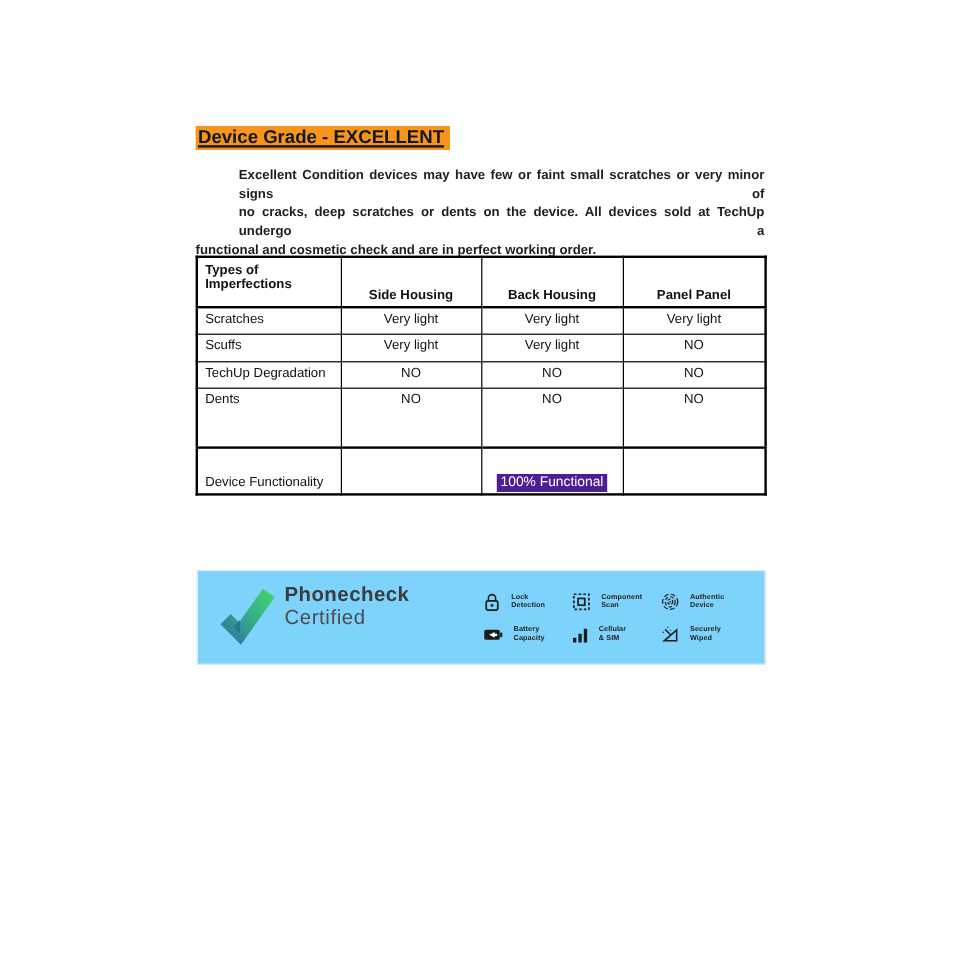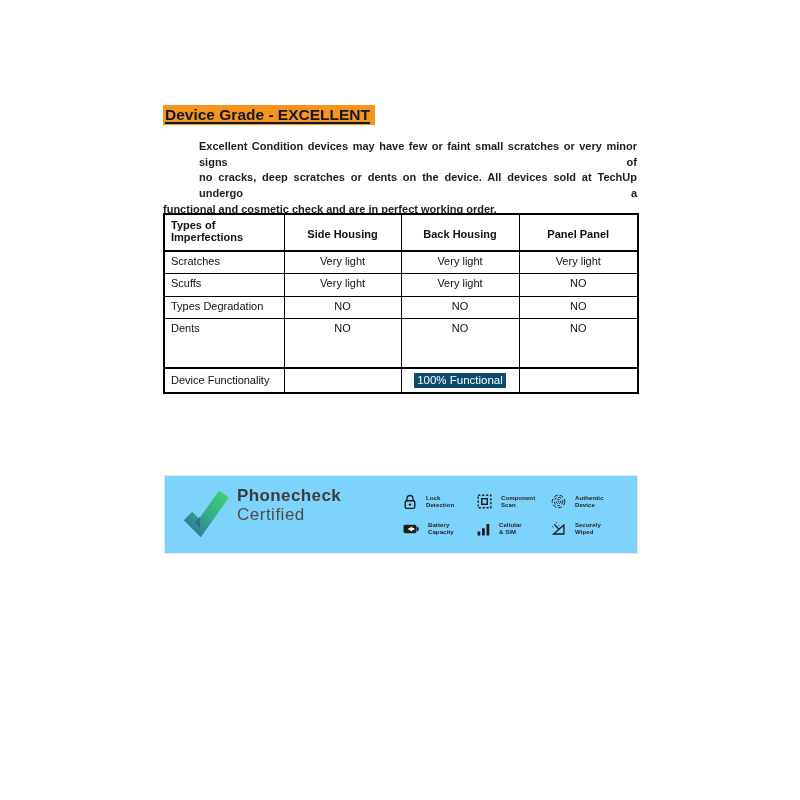--- a/index.html
+++ b/index.html
@@ -30,27 +30,27 @@
   
   table.imp {
     position:absolute; left:163px; top:213px; width:474px;
     border-collapse:collapse; font-size:11px; color:#111;
     border:2px solid #000; table-layout:fixed;
   }
   table.imp th, table.imp td {
     border:1px solid #000; vertical-align:top; padding:3px 6px;
     overflow:hidden;
   }
-  table.imp th { font-weight:bold; text-align:center; padding-top:13px; }
+  table.imp th { font-weight:bold; text-align:center; padding-top:25px; }
   table.imp th.c1 { text-align:left; padding-top:4px; }
   table.imp tr.hdr th { border-bottom-width:2px; }
-  table.imp tr.lastrow td { border-top-width:2px; padding-top:5px; }
+  table.imp tr.lastrow td { border-top-width:2px; padding-top:22px; }
   table.imp td.val { text-align:center;margin-left:25px; }
   .chip {
-    background:#0c4a6e; color:#ffffff; font-size:11.5px;
+    background:#4c1d95; color:#ffffff; font-size:11.5px;
     padding:1px 3px 2px 3px; white-space:nowrap;
   }
 
   
   .cert-panel {
     position:absolute; left:164px; top:475px; width:474px; height:79px;
     background:#7dd3fc; border:1px solid #E8E8E8; box-sizing:border-box;
   }
   .check-logo { position:absolute; left:18px; top:12px; }
   .brand-block { position:absolute; left:72px; top:10px; }
@@ -107,21 +107,21 @@
       <td class="val">Very light</td>
       <td class="val">Very light</td>
     </tr>
     <tr style="height:23px">
       <td>Scuffs</td>
       <td class="val">Very light</td>
       <td class="val">Very light</td>
       <td class="val">NO</td>
     </tr>
     <tr style="height:22px">
-      <td>Types Degradation</td>
+      <td>TechUp Degradation</td>
       <td class="val">NO</td>
       <td class="val">NO</td>
       <td class="val">NO</td>
     </tr>
     <tr style="height:50px">
       <td>Dents</td>
       <td class="val">NO</td>
       <td class="val">NO</td>
       <td class="val">NO</td>
     </tr>

